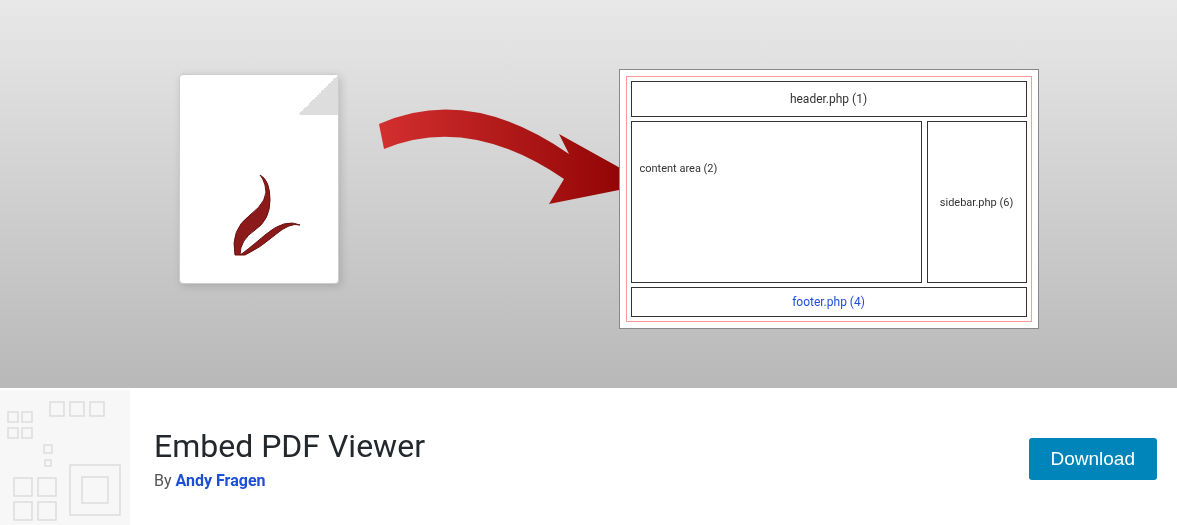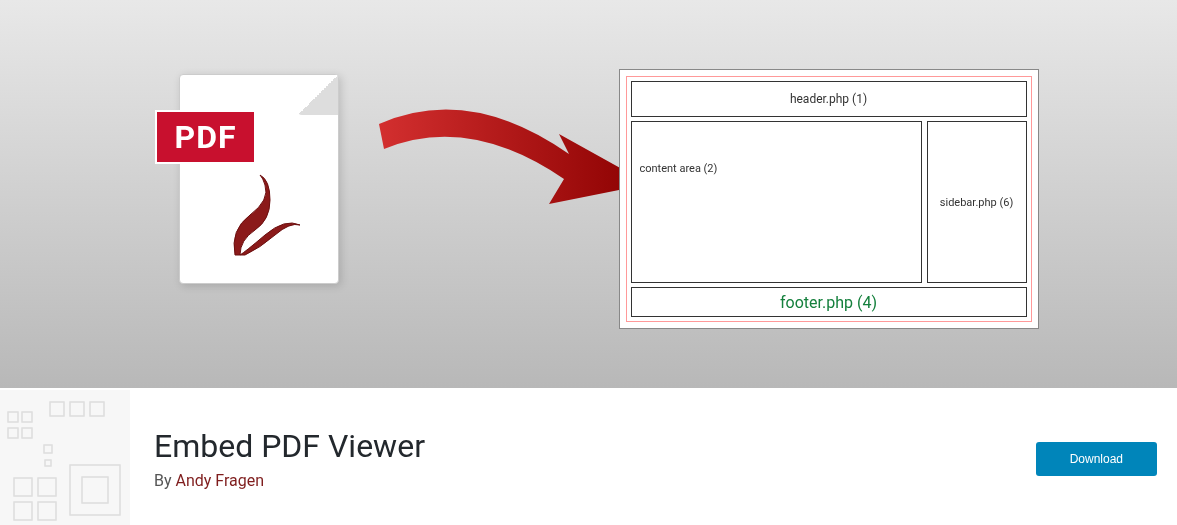--- a/index.html
+++ b/index.html
@@ -127,22 +127,22 @@
       justify-content: center;
       font-size: 11px;
       color: #333;
     }
     .diag-footer {
       border: 1px solid #333;
       height: 30px;
       display: flex;
       align-items: center;
       justify-content: center;
-      font-size: 16px;
-      color: #15803d;
+      font-size: 12px;
+      color: #1d4ed8;
     }
     .info-bar {
       width: 100%;
       height: 141px;
       background: white;
       display: flex;
       align-items: center;
       padding: 0 20px 0 0;
     }
     .plugin-icon {
@@ -165,43 +165,43 @@
       font-size: 32px;
       font-weight: 400;
       color: #23282d;
       margin-bottom: 6px;
     }
     .plugin-author {
       font-size: 16px;
       color: #555;
     }
     .author-link {
-      color: #7f1d1d;
+      color: #1d4ed8;
       text-decoration: none;
+      font-weight: bold;
     }
     .download-btn {
       background: #0085ba;
       color: white;
       border: none;
-      padding: 10px 34px;
-      font-size: 12px;
+      padding: 10px 22px;
+      font-size: 19px;
       border-radius: 3px;
       cursor: pointer;
       margin-left: 38px;
     }
   </style>
 </head>
 <body>
 
 <div class="banner">
   <div class="banner-content">
 
     <div class="pdf-icon">
       <div class="pdf-page">
-        <div class="pdf-badge">PDF</div>
         <svg class="adobe-swoosh" viewBox="0 0 100 100">
           <path d="M 20 85 Q 15 60 35 45 Q 55 30 50 15 Q 48 8 45 5 Q 55 10 55 30 Q 55 50 40 60 Q 25 70 25 85 Q 30 82 50 65 Q 70 48 85 55 Q 75 52 60 65 Q 45 78 30 85 Z" fill="#8b1a1a" stroke="#6b0f0f" stroke-width="1"></path>
         </svg>
       </div>
     </div>
 
     <svg class="arrow" viewBox="0 0 300 140">
       <defs>
         <linearGradient id="arrowGrad" x1="0%" y1="0%" x2="100%" y2="0%">
           <stop offset="0%" stop-color="#d32f2f"></stop>

